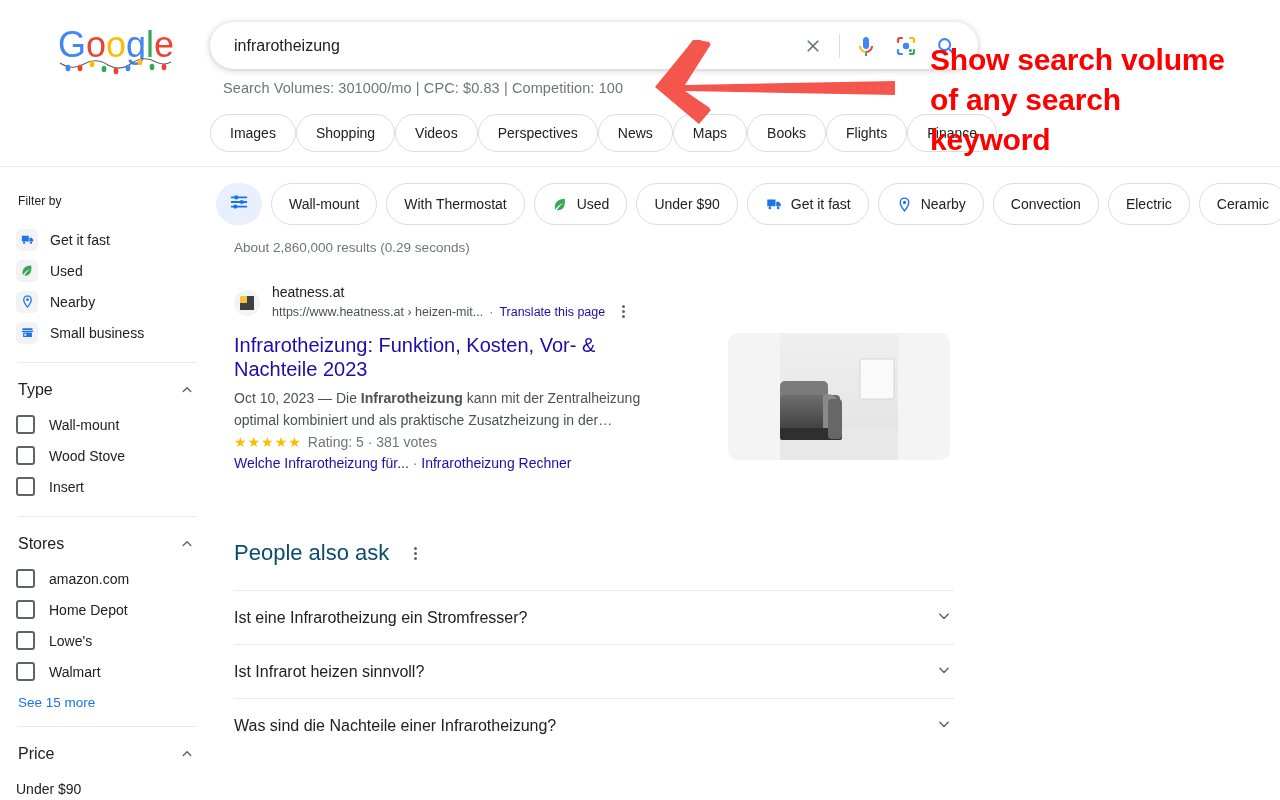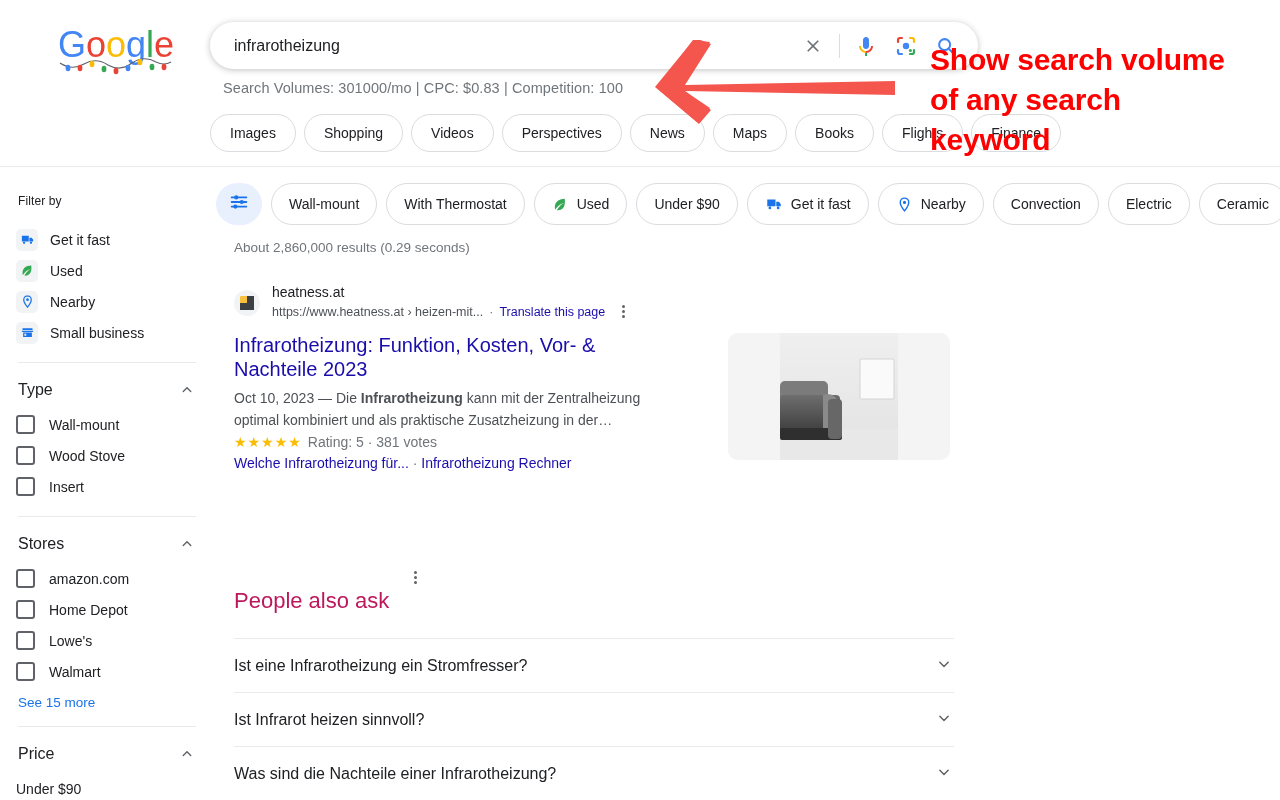--- a/index.html
+++ b/index.html
@@ -46,21 +46,21 @@
   .sb-right-pad { width: 12px; flex: none; }
 
   .volume-line {
     position: absolute; left: 223px; top: 80px;
     font-size: 14.5px; color: #70757a; letter-spacing: .1px;
     white-space: nowrap;
   }
 
   .tabs {
     position: absolute; left: 210px; top: 114px;
-    display: flex; gap: 8px;
+    display: flex; gap: 0;
   }
   .tab {
     height: 38px; padding: 0 19px; border: 1px solid #dadce0;
     border-radius: 19px; display: flex; align-items: center;
     font-size: 14px; color: #202124; background: #fff;
     cursor: pointer; white-space: nowrap;
   }
 
   
   .annot-arrow {
@@ -187,21 +187,21 @@
   .res-thumb {
     position: absolute; left: 494px; top: 50px;
     width: 222px; height: 127px; border-radius: 10px;
     background: #f1f3f4; overflow: hidden;
   }
   .res-thumb svg { display: block; }
 
   
   .paa { position: absolute; left: 234px; top: 540px; width: 720px; }
   .paa-head { display: flex; align-items: center; gap: 14px; }
-  .paa-title { font-size: 22px; color: #be185d; margin-top: 48px; }
+  .paa-title { font-size: 22px; color: #0c4a6e; }
   .paa-item {
     display: flex; align-items: center; justify-content: space-between;
     border-top: 1px solid #ebebeb; height: 54px; cursor: pointer;
   }
   .paa-q { font-size: 16px; color: #202124; }
   .paa-first { margin-top: 24px; }
   .chev { color: #5f6368; }
 </style>
 </head>
 <body>

